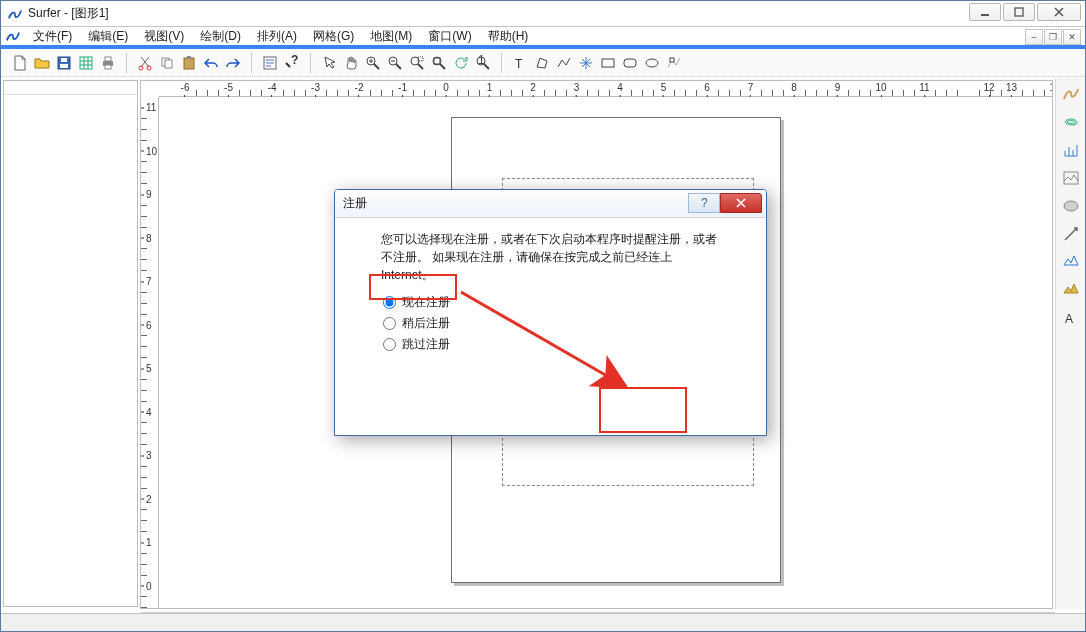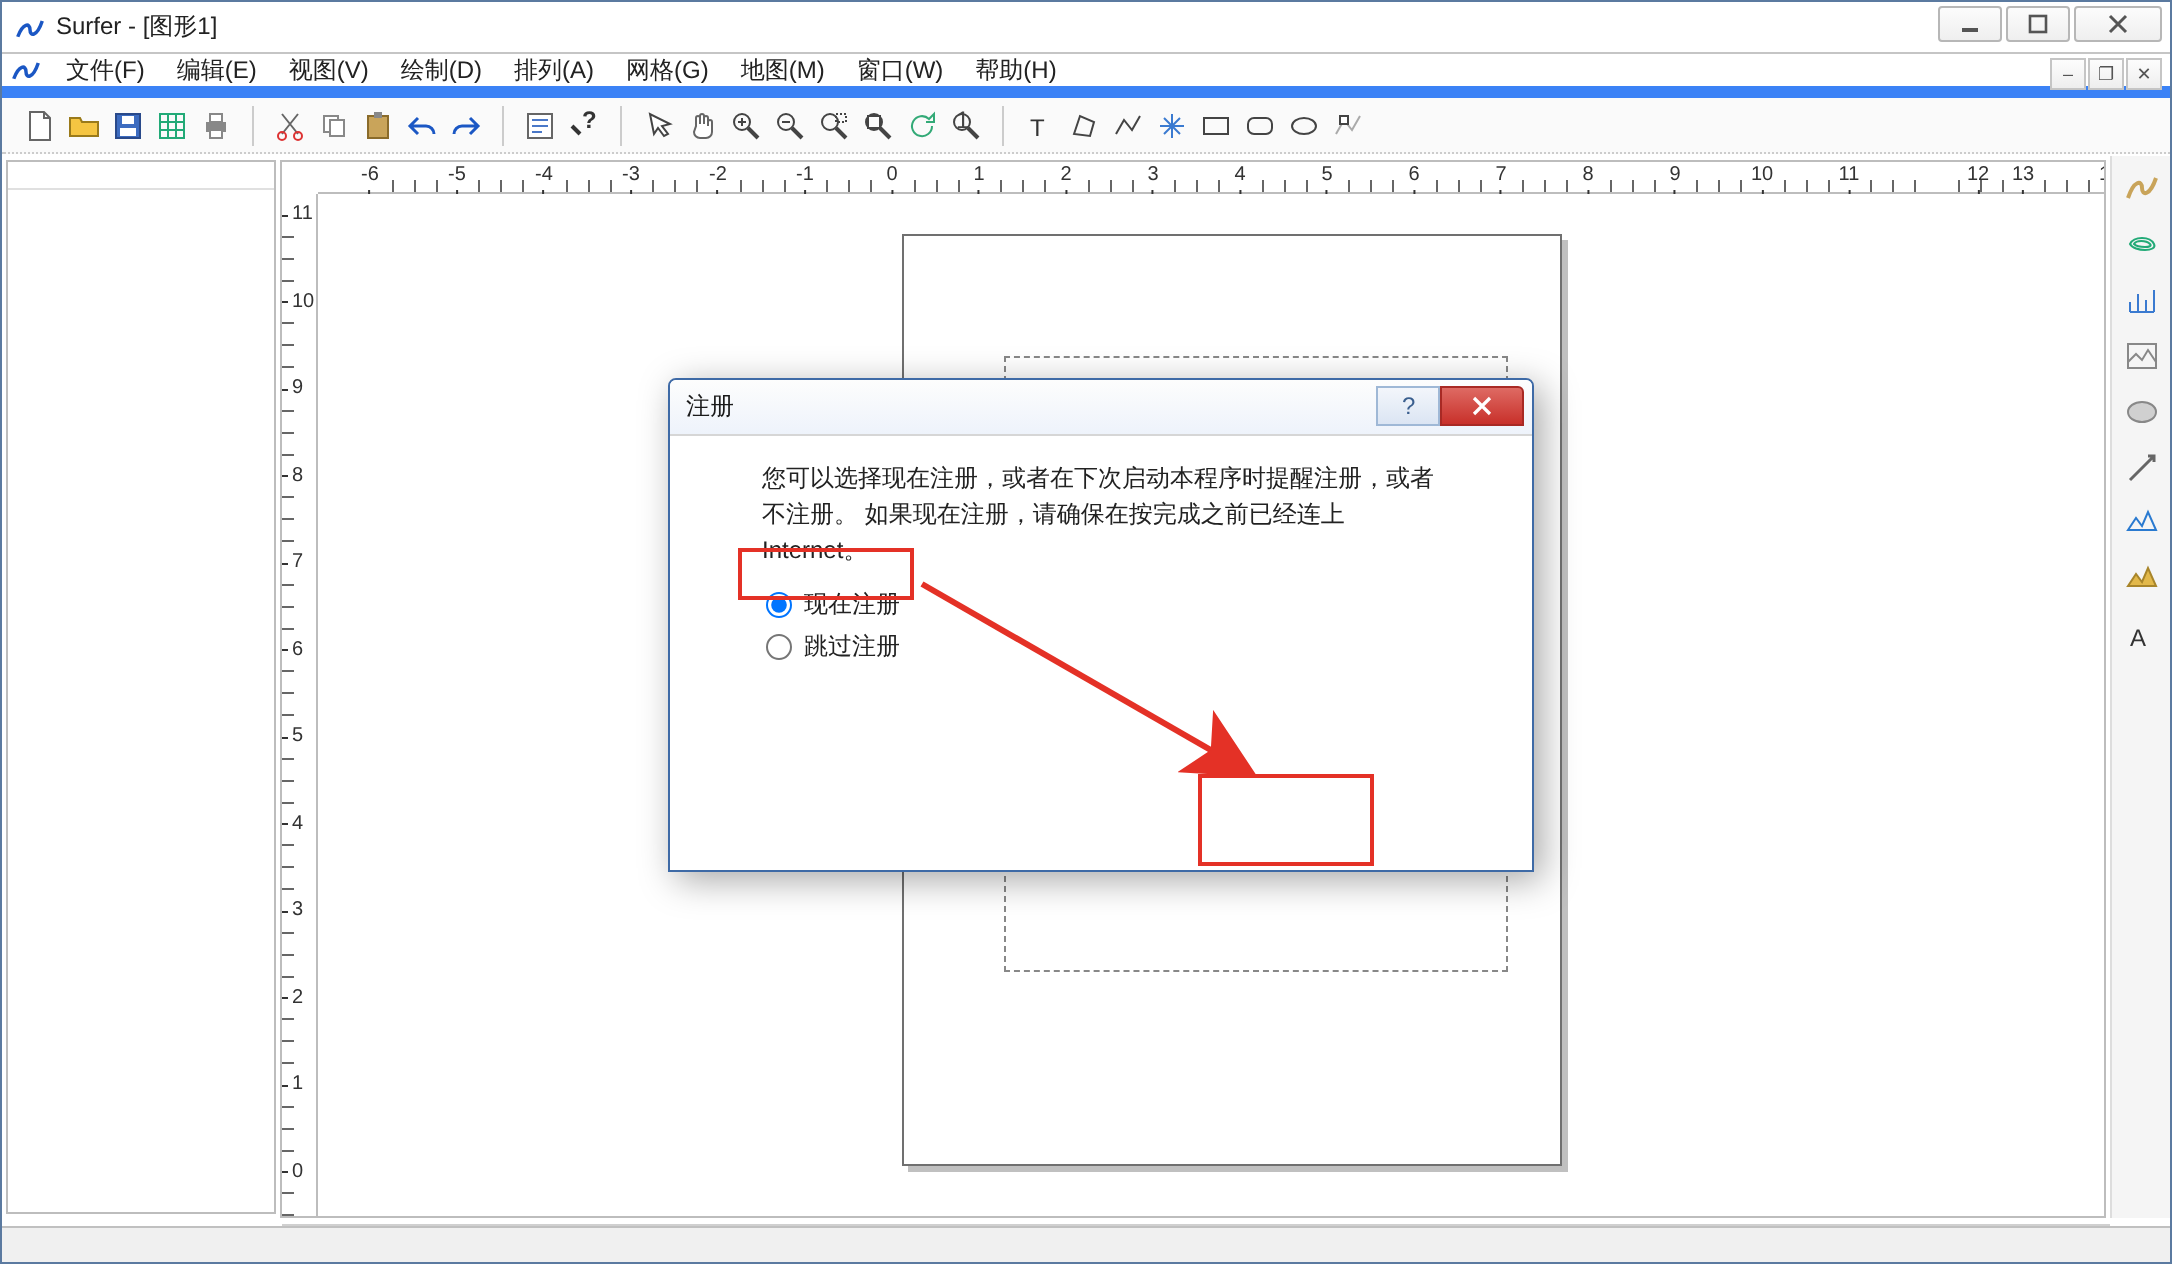--- a/index.html
+++ b/index.html
@@ -8,21 +8,21 @@
 
 .title-bar { height: 26px; background: #fff; border-bottom: 1px solid #c5c5c5; display: flex; align-items: center; padding-left: 6px; position: relative; }
 .title-bar .app-ico { width: 16px; height: 16px; margin-right: 5px; display: flex; align-items: center; justify-content: center; }
 .title-bar .app-ico svg { width: 14px; height: 14px; }
 .title-bar .title-text { color: #222; }
 .win-ctrls { position: absolute; right: 0; top: 0; display: flex; gap: 2px; padding: 2px 4px; }
 .win-btn { width: 32px; height: 18px; border: 1px solid #b7b7b7; background: linear-gradient(#fcfcfc,#efefef); border-radius: 2px; display: flex; align-items: center; justify-content: center; color: #555; cursor: pointer; font-family: Arial; }
 .win-btn.close { width: 44px; }
 
 
-.menu-bar { height: 22px; background: #fff; display: flex; align-items: center; padding-left: 4px; border-bottom: 6px solid #3b82f6; position: relative; }
+.menu-bar { height: 22px; background: #fff; display: flex; align-items: center; padding-left: 4px; border-bottom: 4px solid #3b82f6; position: relative; }
 .menu-bar .menu-ico { width:16px; height:22px; display:flex; align-items:center; justify-content:center; margin-right:4px; }
 .menu-item { padding: 2px 8px; cursor: pointer; color: #222; }
 .mdi-ctrls { position: absolute; right: 4px; top: 2px; display: flex; gap: 1px; }
 .mdi-btn { width: 18px; height: 16px; border: 1px solid #c5c5c5; background: linear-gradient(#fdfdfd,#eee); display: flex; align-items: center; justify-content: center; font-size: 9px; color: #555; cursor: pointer; }
 
 
 .toolbar-row { height: 28px; background: #fafafa; border-bottom: 1px dotted #ccc; display: flex; align-items: center; padding: 0 4px; }
 .toolbar-group { display: flex; align-items: center; padding: 0 4px; }
 .tb-sep { width: 1px; height: 20px; background: #ccc; margin: 0 3px; }
 .tb-btn { width: 22px; height: 22px; display: flex; align-items: center; justify-content: center; cursor: pointer; border-radius: 2px; }
@@ -532,20 +532,24 @@
     </div>
   </div>
   <div class="dlg-body">
     <div class="dlg-desc">您可以选择现在注册，或者在下次启动本程序时提醒注册，或者不注册。 如果现在注册，请确保在按完成之前已经连上 Internet。</div>
     <label class="radio-row">
       <input type="radio" name="reg" checked="" style="">
       <span>现在注册</span>
     </label>
     <label class="radio-row">
       <input type="radio" name="reg" style="">
+      <span>稍后注册</span>
+    </label>
+    <label class="radio-row">
+      <input type="radio" name="reg" style="">
       <span>跳过注册</span>
     </label>
   </div>
 </div>
 
 <div class="annot-red" style="top:273px; left:368px; width:88px; height:26px;"></div>
 <div class="annot-red" style="top:386px; left:598px; width:88px; height:46px;"></div>
 <svg class="annot-arrow" style="top:283px; left:452px; width:190px; height:120px;" viewBox="0 0 190 120">
   <defs>
     <marker id="ah" markerWidth="12" markerHeight="12" refX="9" refY="6" orient="auto">

